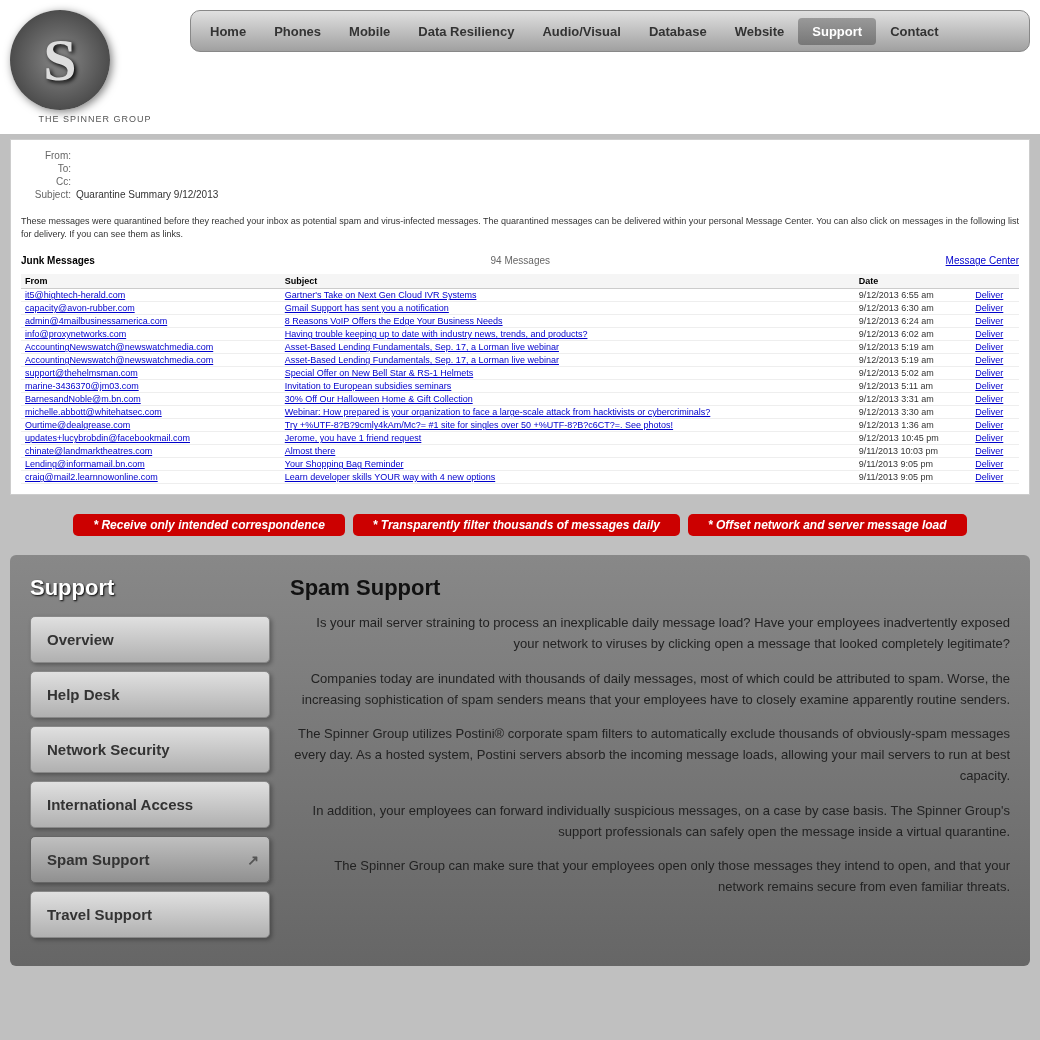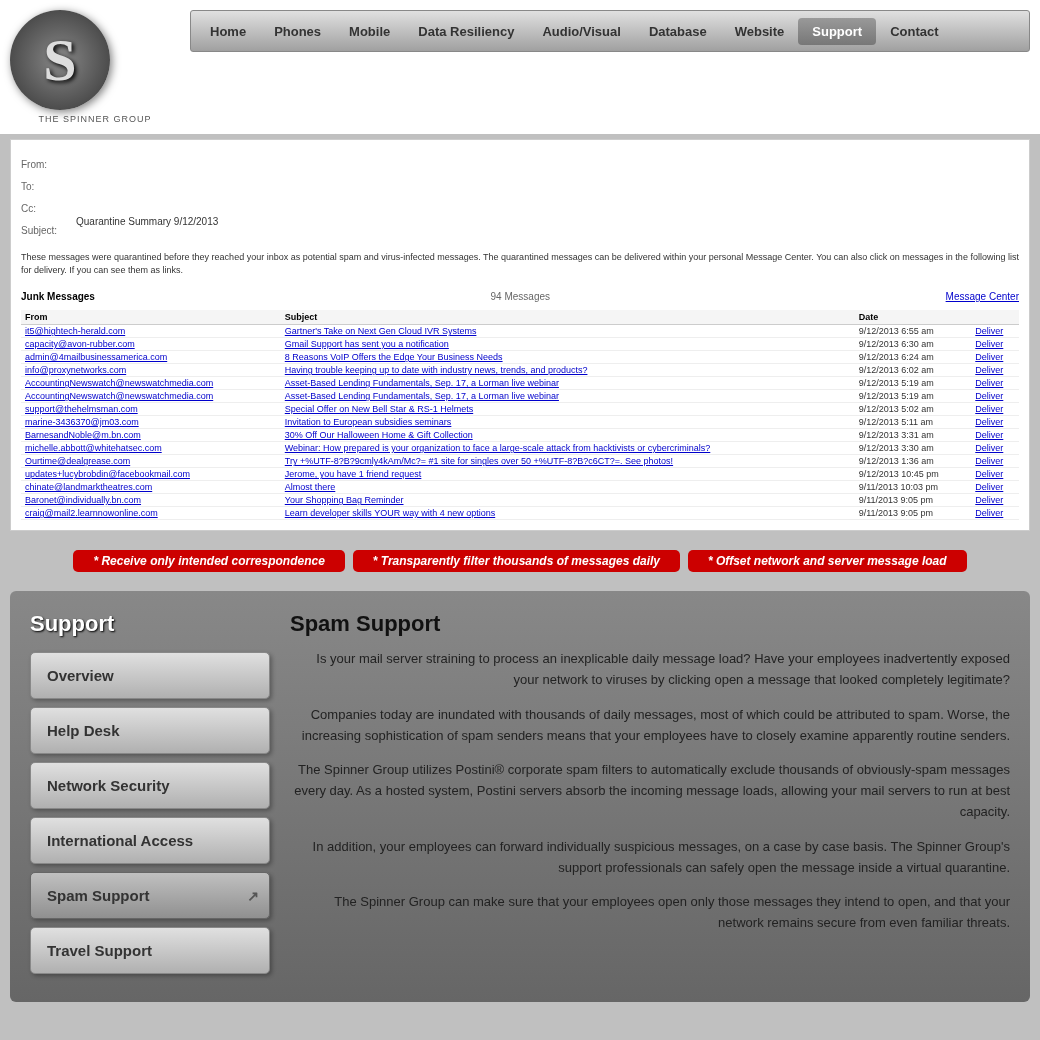--- a/index.html
+++ b/index.html
@@ -50,21 +50,21 @@
       color: #555;
       margin-top: 4px;
       text-align: center;
       letter-spacing: 1px;
     }
 
     
     .nav-bar {
       background: linear-gradient(to bottom, #e0e0e0, #a0a0a0);
       border: 1px solid #888;
-      border-radius: 3px;
+      border-radius: 10px;
       margin: 10px 10px 0 0;
       flex: 1;
       display: flex;
       align-items: center;
       height: 42px;
       padding: 0 5px;
     }
 
     .nav-item {
       padding: 6px 14px;
@@ -93,21 +93,21 @@
 
     .email-header-row {
       display: flex;
       gap: 5px;
       margin-bottom: 2px;
     }
 
     .email-label {
       color: #666;
       width: 50px;
-      margin-top: 9px;
+      text-align: right;
     }
 
     .email-value {
       color: #333;
     }
 
     .junk-table {
       width: 100%;
       border-collapse: collapse;
       margin-top: 8px;
@@ -390,21 +390,21 @@
     <td class="date-col">9/12/2013 10:45 pm</td>
     <td class="deliver-col">Deliver</td>
   </tr>
         <tr>
     <td>chinate@landmarktheatres.com</td>
     <td>Almost there</td>
     <td class="date-col">9/11/2013 10:03 pm</td>
     <td class="deliver-col">Deliver</td>
   </tr>
         <tr>
-    <td>Baronet@individually.bn.com</td>
+    <td>Lending@informamail.bn.com</td>
     <td>Your Shopping Bag Reminder</td>
     <td class="date-col">9/11/2013 9:05 pm</td>
     <td class="deliver-col">Deliver</td>
   </tr>
         <tr>
     <td>craig@mail2.learnnowonline.com</td>
     <td>Learn developer skills YOUR way with 4 new options</td>
     <td class="date-col">9/11/2013 9:05 pm</td>
     <td class="deliver-col">Deliver</td>
   </tr>

